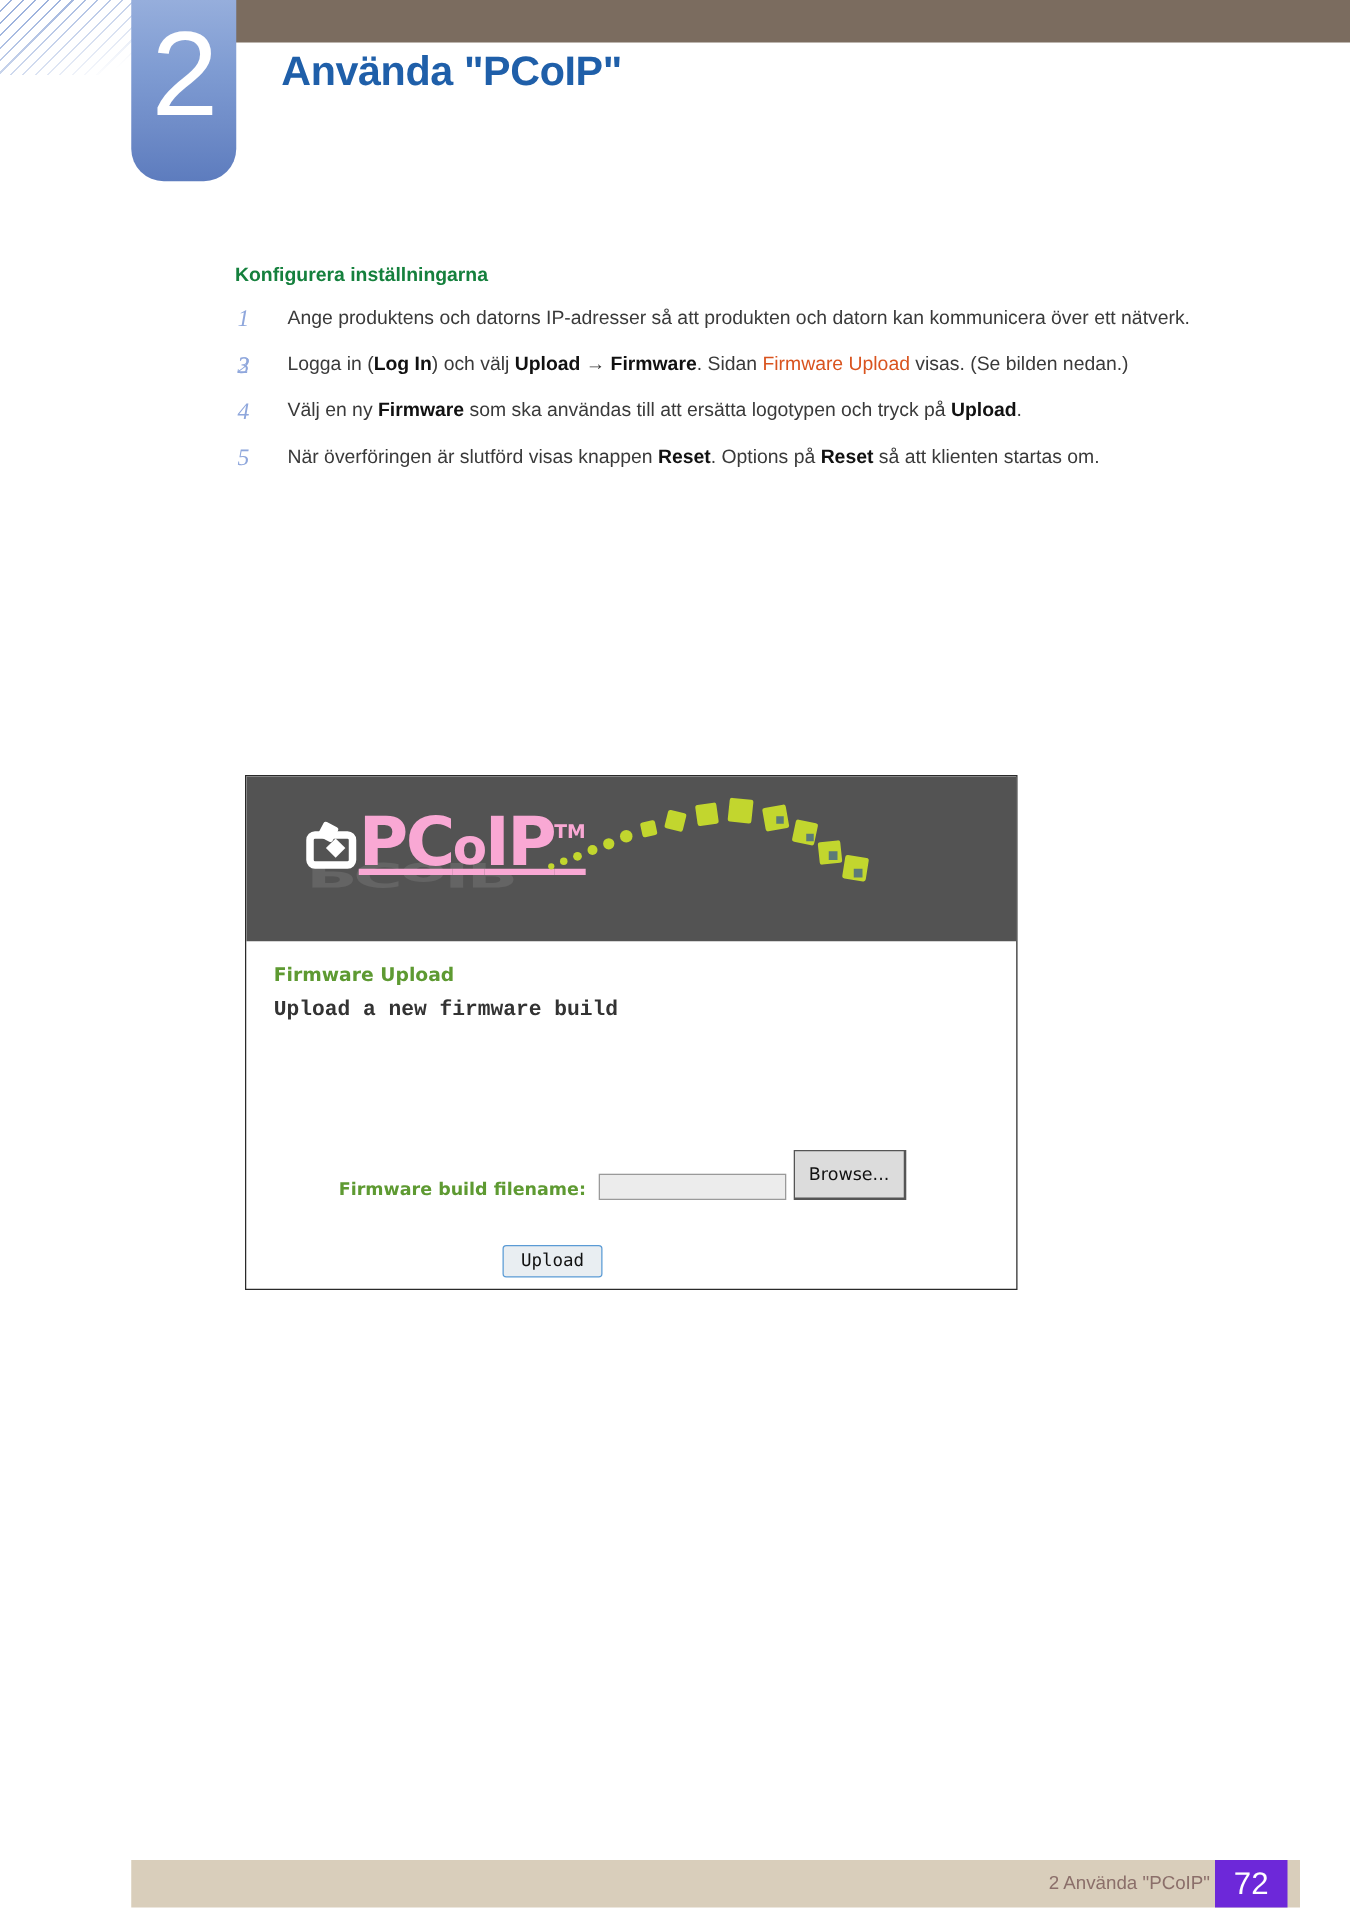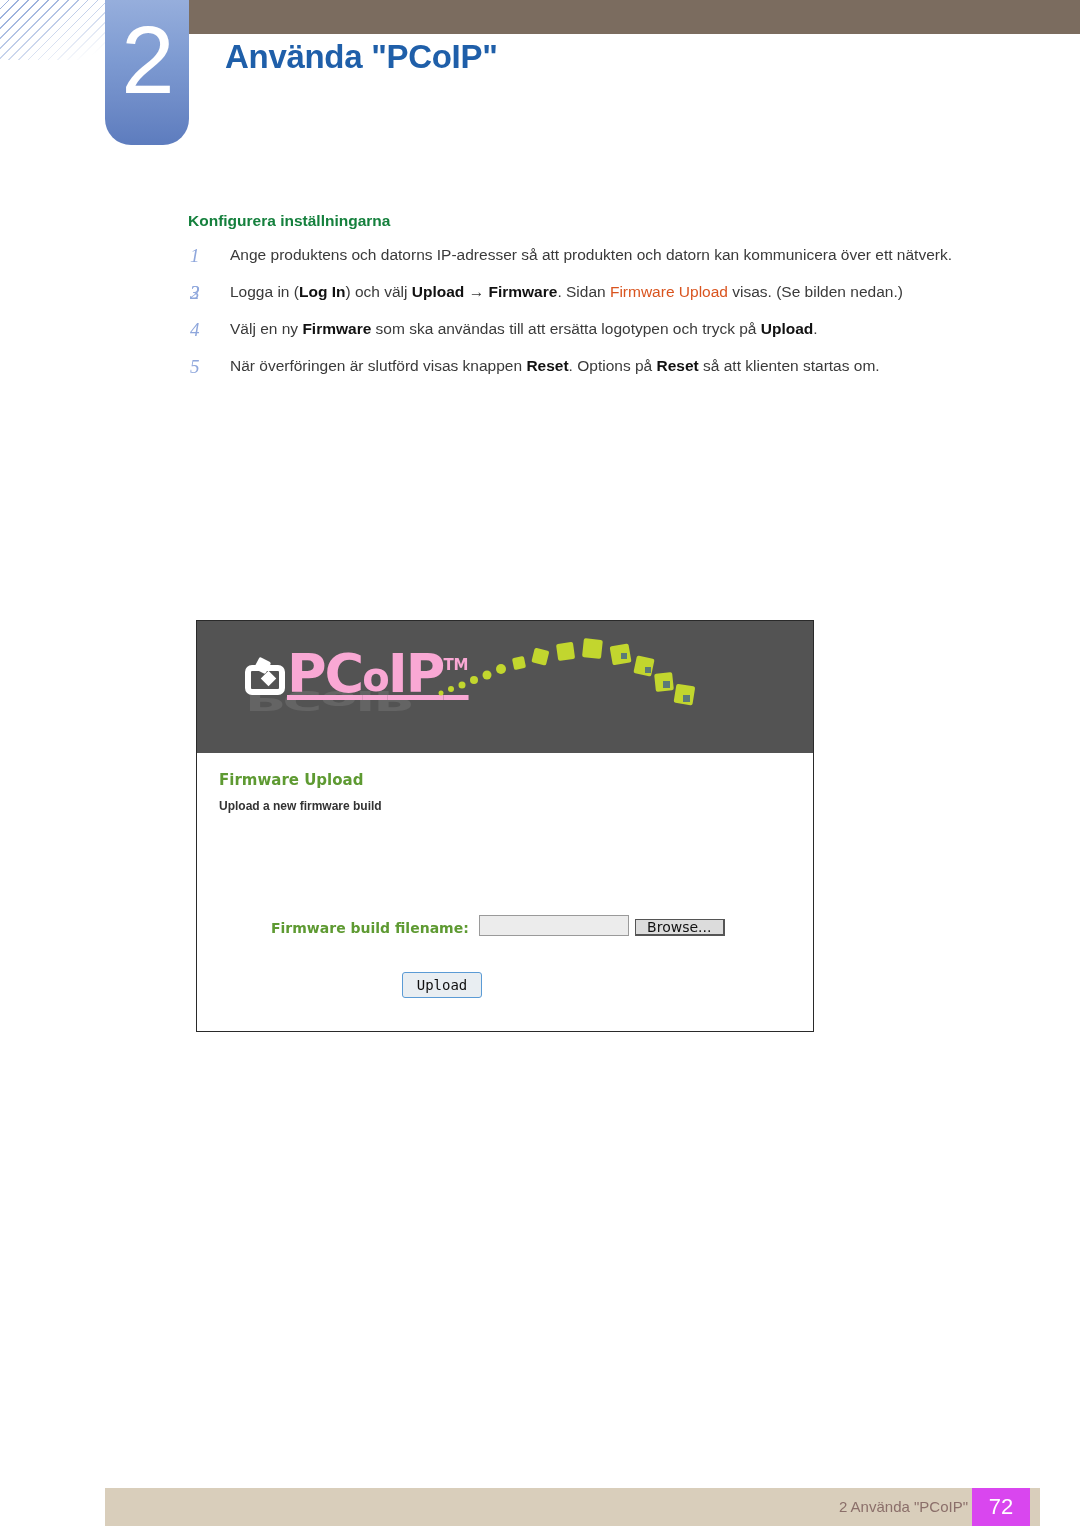--- a/index.html
+++ b/index.html
@@ -211,22 +211,22 @@
   .shot-h {
     color: #5e9a32;
     font-weight: bold;
     font-size: 15px;
     font-family: "DejaVu Sans", sans-serif;
     margin: 2px 0 10px 0;
   }
   .shot-sub {
     color: #333333;
     font-weight: bold;
-    font-size: 12px;
-    font-family: Liberation Sans, sans-serif;
+    font-size: 17px;
+    font-family: Liberation Mono, monospace;
     margin: 0;
   }
   #shot-form {
     margin-top: 102px;
     display: flex;
     align-items: flex-end;
     padding-left: 52px;
   }
   .shot-label {
     color: #5e9a32;
@@ -238,21 +238,21 @@
   }
   #shot-file-input {
     width: 150px;
     height: 21px;
     background: #ececec;
     border: 1px solid #9a9a9a;
     box-sizing: border-box;
   }
   #shot-browse-btn {
     margin-left: 6px;
-    height: 17px;
+    height: 40px;
     min-width: 90px;
     background: #dcdcdc;
     border: 1px solid #555555;
     border-right-width: 2px;
     border-bottom-width: 2px;
     box-sizing: border-box;
     font-family: "DejaVu Sans", sans-serif;
     font-size: 14px;
     color: #111111;
     display: flex;
@@ -292,23 +292,23 @@
     font-size: 15px;
     color: #8b6f6a;
     white-space: nowrap;
   }
   #footer-page {
     position: absolute;
     left: 867px;
     top: 0;
     width: 58px;
     height: 38px;
-    background: #d946ef;
+    background: #6d28d9;
     color: #ffffff;
-    font-size: 22px;
+    font-size: 25px;
     display: flex;
     align-items: center;
     justify-content: center;
   }
 </style>
 </head>
 <body>
 
 <div id="hatch"></div>
 <div id="brown-bar"></div>

